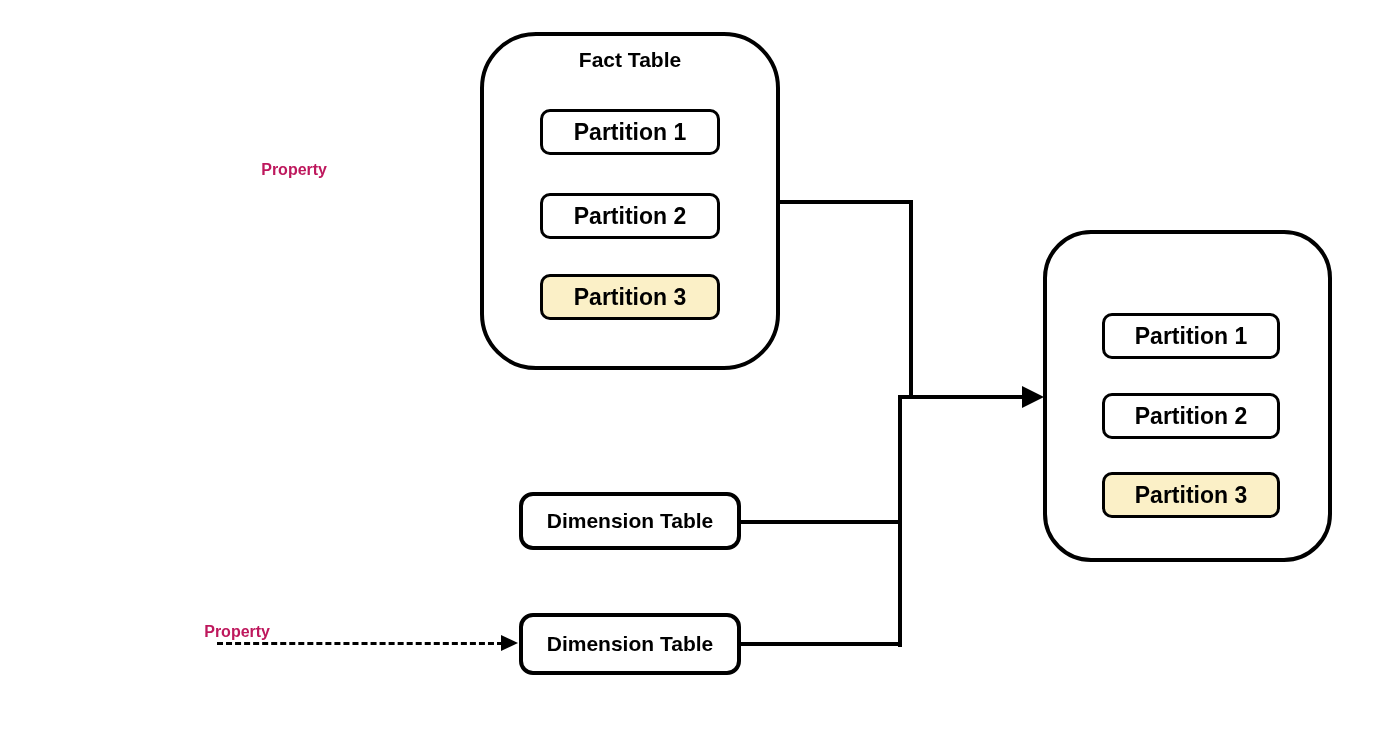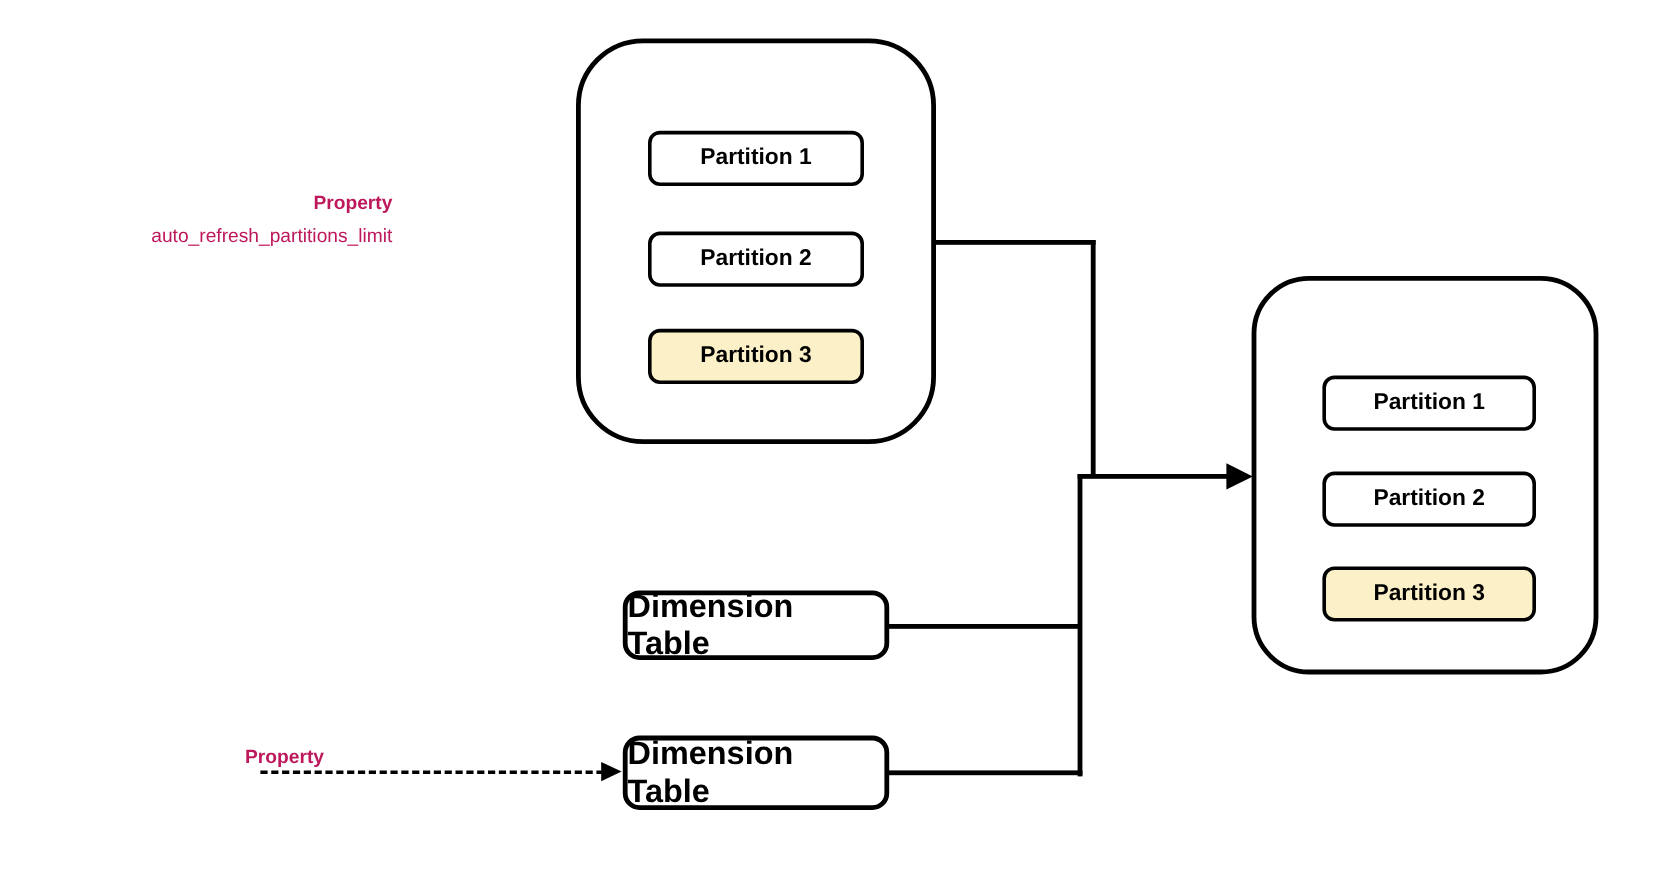--- a/index.html
+++ b/index.html
@@ -39,21 +39,21 @@
   
   .partition {
     position: absolute;
     background: var(--shape-fill);
     border: 3px solid var(--line);
     border-radius: 10px;
     display: flex;
     align-items: center;
     justify-content: center;
     font-weight: 700;
-    font-size: 19px;
+    font-size: 23px;
     color: #000;
   }
   .partition.highlight { background: var(--highlight); }
   #fact-table .partition { left: 56px; width: 180px; height: 46px; }
   #fact-p1 { top: 73px; }
   #fact-p2 { top: 157px; }
   #fact-p3 { top: 238px; }
   #materialized-view .partition { left: 55px; width: 178px; height: 46px; }
   #mv-p1 { top: 79px; }
   #mv-p2 { top: 159px; }
@@ -62,21 +62,21 @@
   
   .dim-table {
     position: absolute;
     background: var(--shape-fill);
     border: 4px solid var(--line);
     border-radius: 14px;
     display: flex;
     align-items: center;
     justify-content: center;
     font-weight: 700;
-    font-size: 27px;
+    font-size: 21px;
     color: #000;
   }
   #dim-table-1 { left: 519px; top: 492px; width: 222px; height: 58px; }
   #dim-table-2 { left: 519px; top: 613px; width: 222px; height: 62px; }
 
   
   .note { position: absolute; text-align: right; color: #be185d; font-size: 16px; }
   .note .note-title { font-weight: 700; }
   .note .note-line { font-weight: 400; }
   #note-top { left: 27px; top: 156px; width: 300px; line-height: 28px; }
@@ -116,28 +116,28 @@
     border-left: 17px solid var(--line);
   }
 </style>
 </head>
 <body>
 
 <div class="canvas">
 
   <div class="note" id="note-top">
     <div class="note-title">Property</div>
-    <div class="note-line">auto_refresh_partitions_limit</div>
   </div>
 
   <div class="note" id="note-bottom">
     <div class="note-title">Property</div>
   </div>
 
   <div class="container-box" id="fact-table">
+    <div class="container-title">Fact Table</div>
     <div class="partition" id="fact-p1">Partition 1</div>
     <div class="partition" id="fact-p2">Partition 2</div>
     <div class="partition highlight" id="fact-p3">Partition 3</div>
   </div>
 
   <div class="container-box" id="materialized-view">
     <div class="partition" id="mv-p1">Partition 1</div>
     <div class="partition" id="mv-p2">Partition 2</div>
     <div class="partition highlight" id="mv-p3">Partition 3</div>
   </div>

